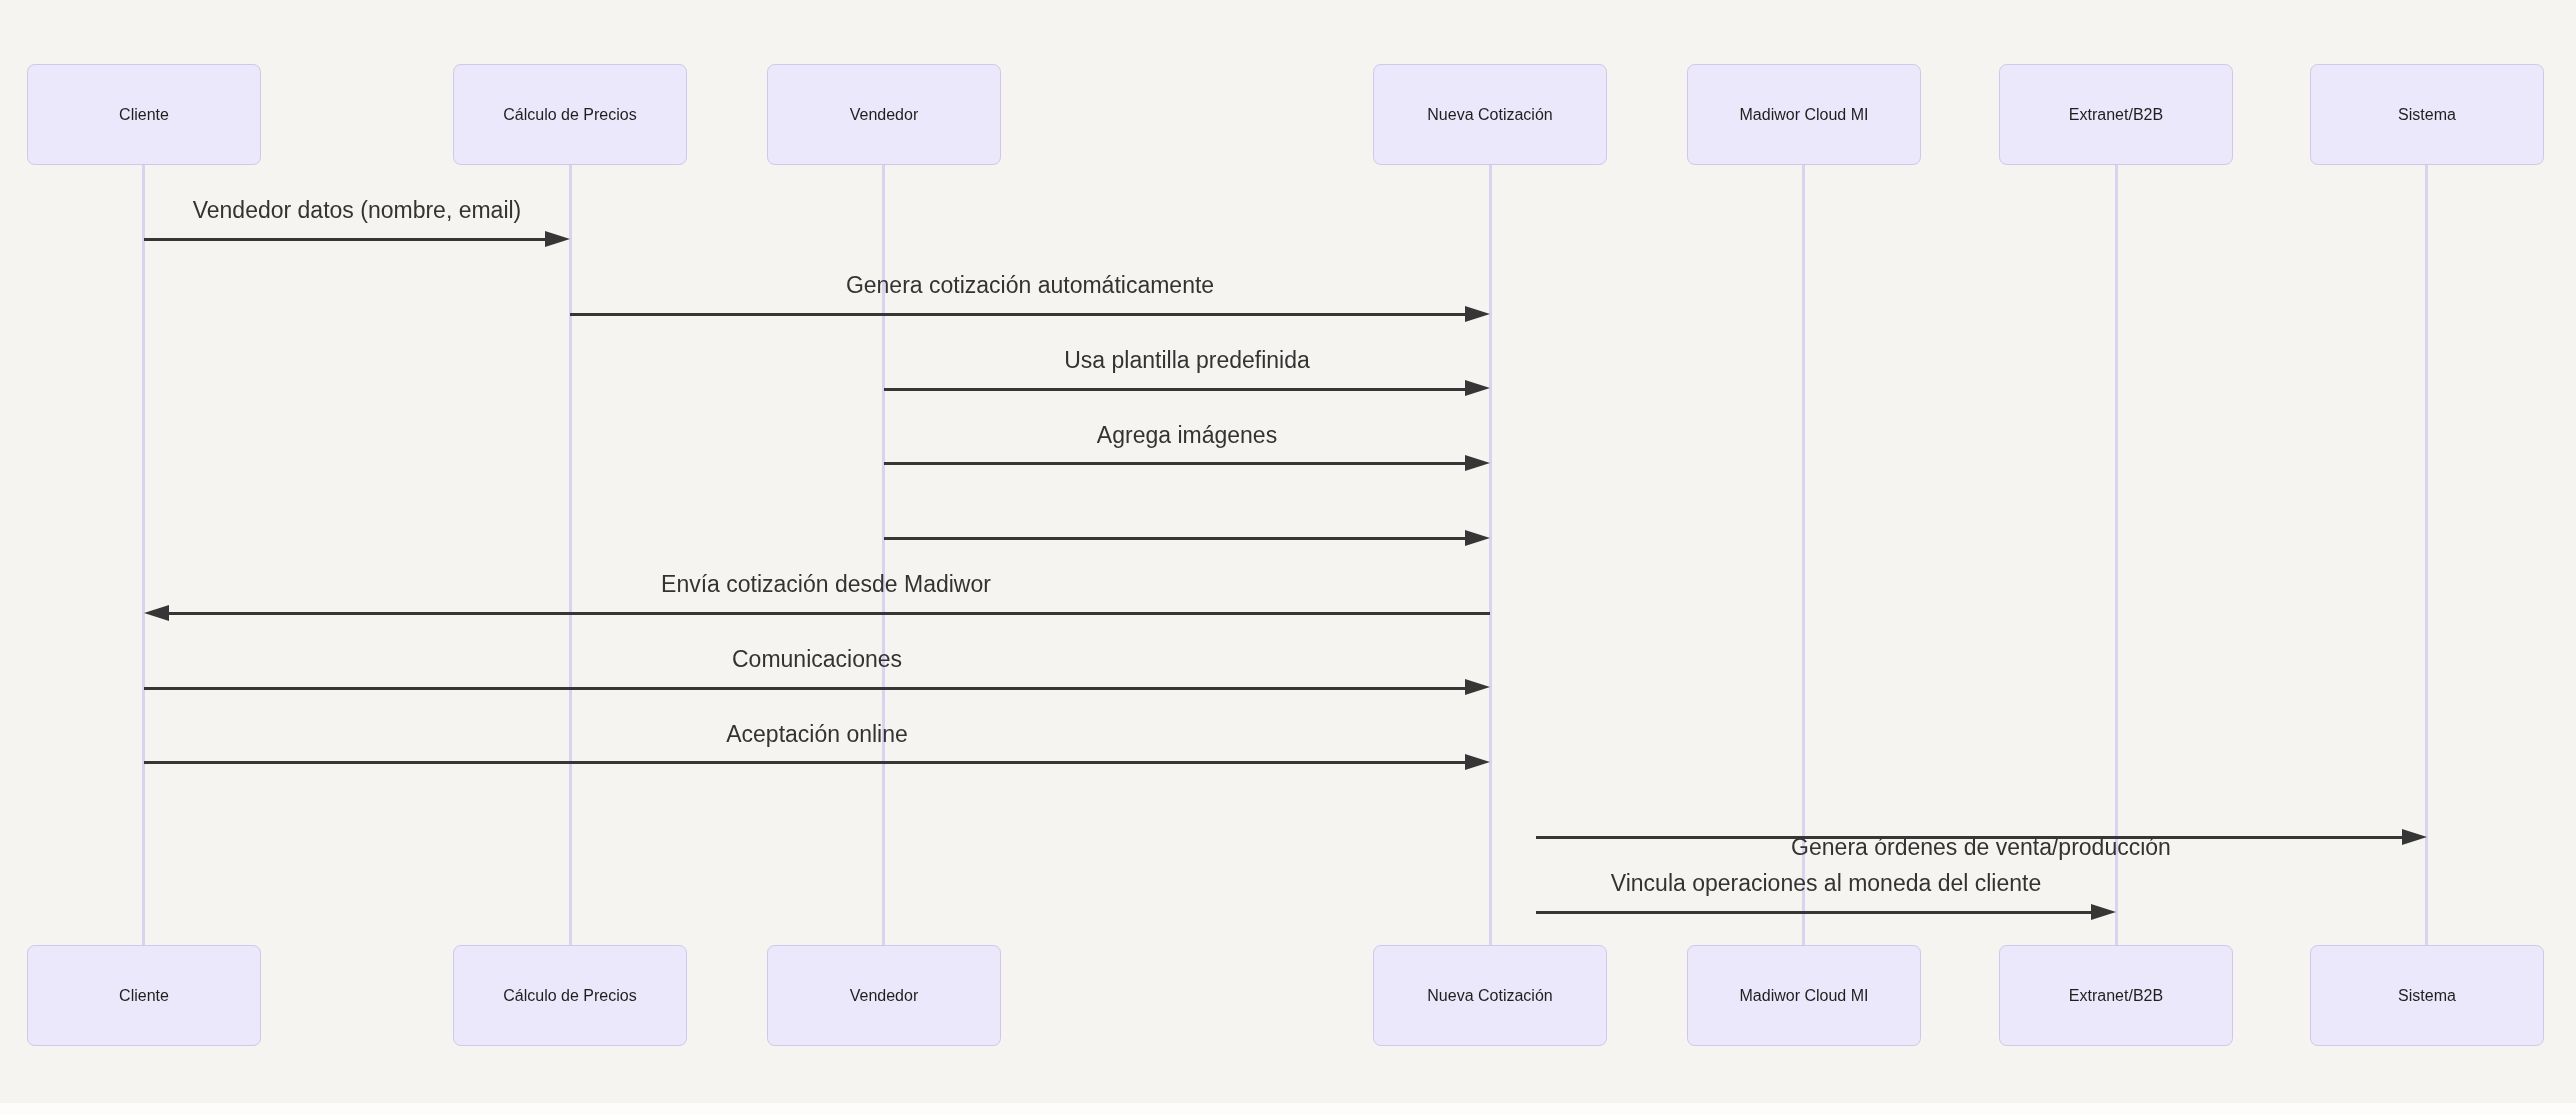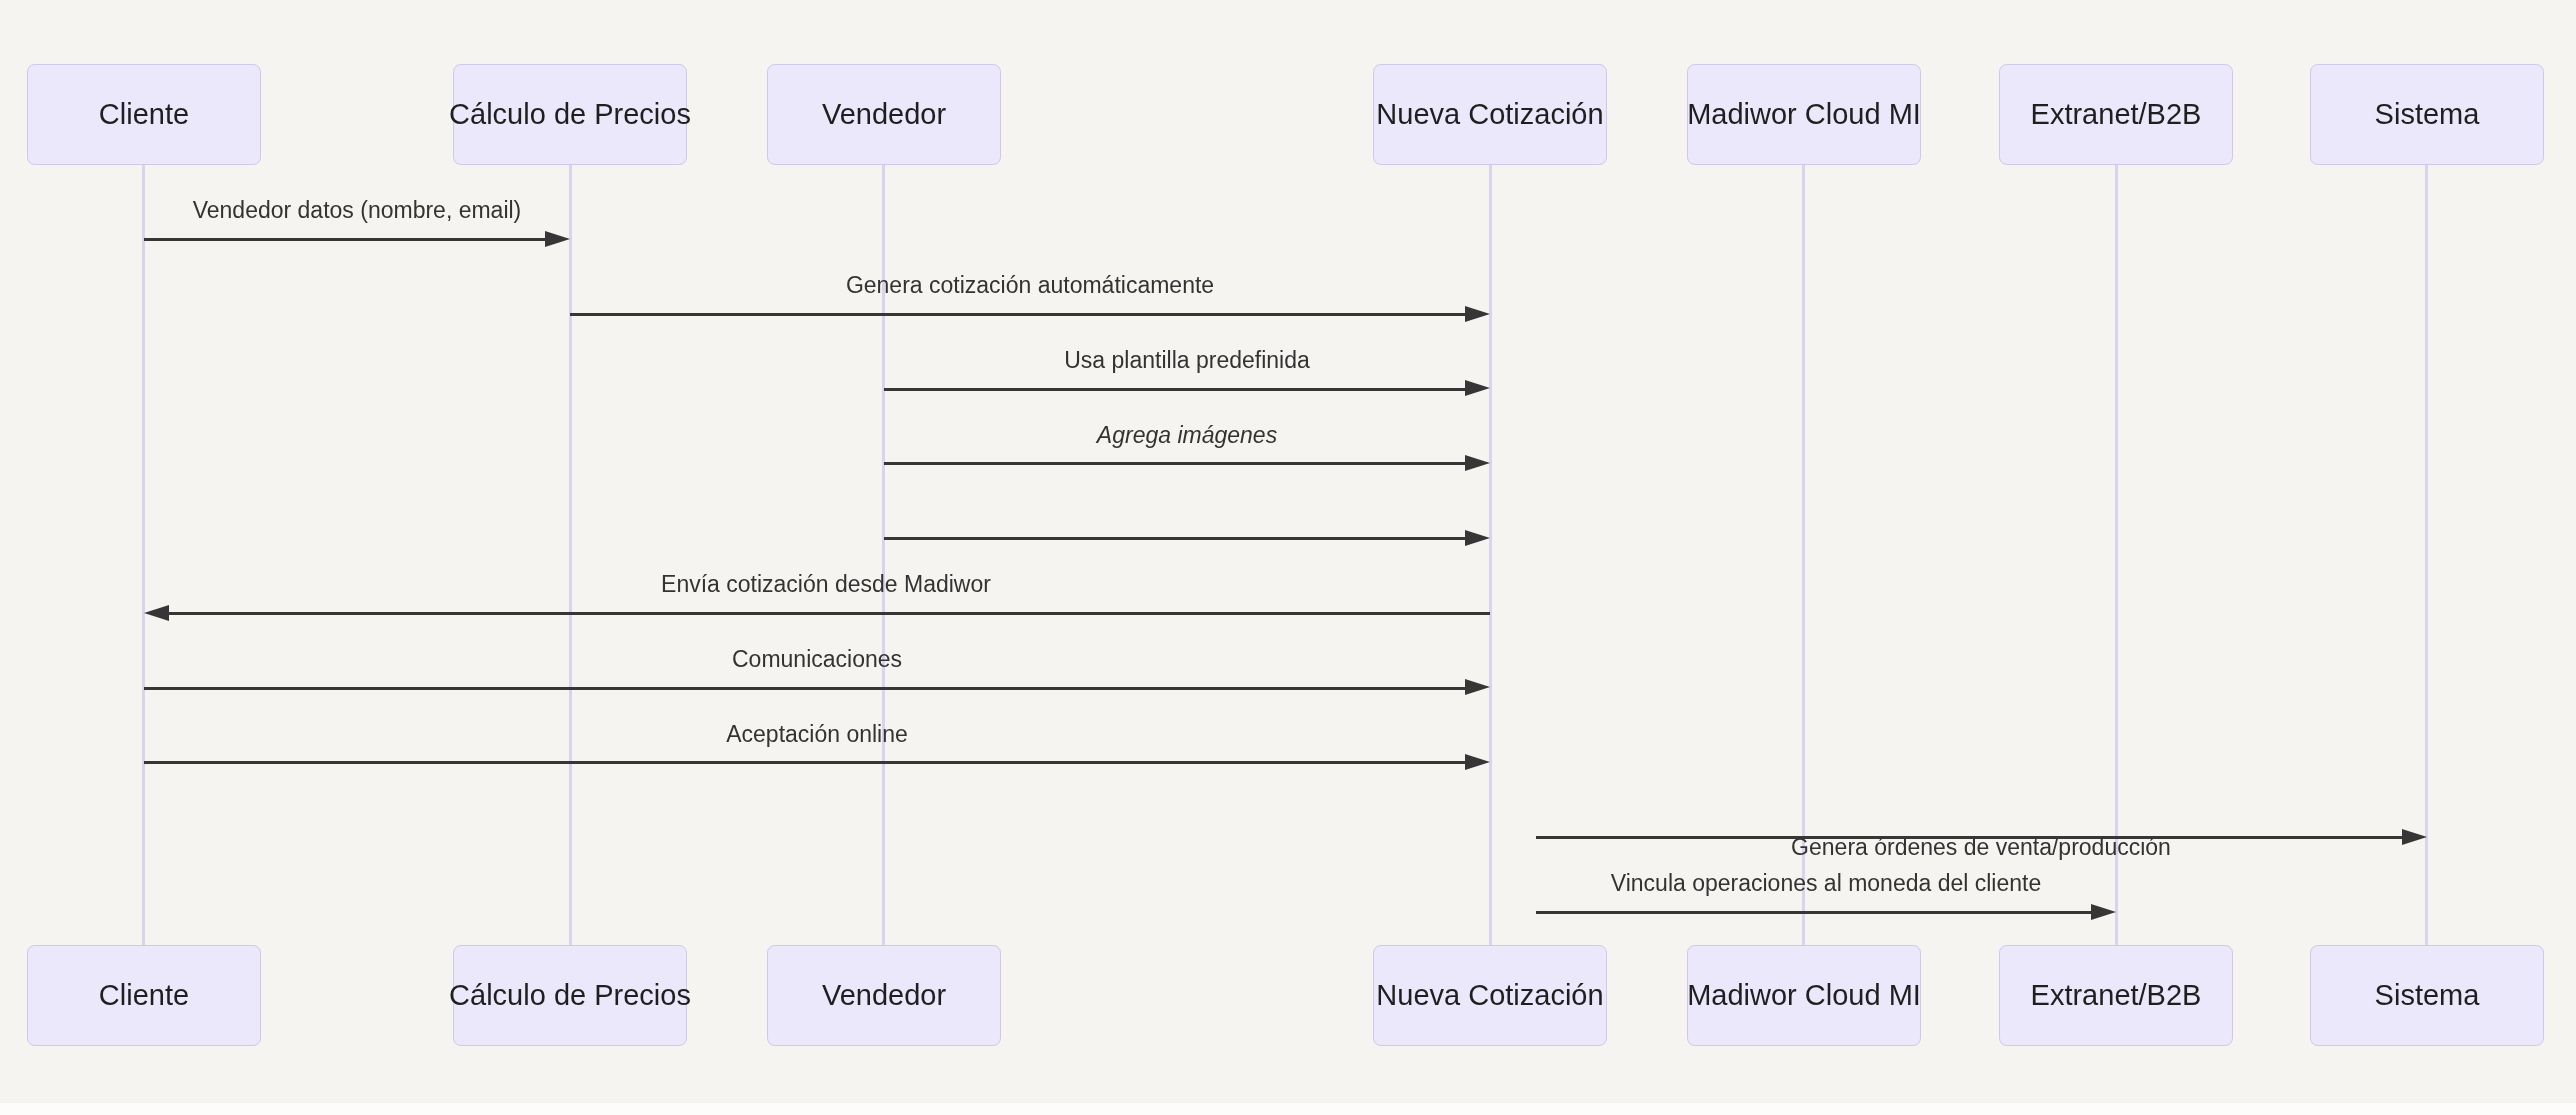--- a/index.html
+++ b/index.html
@@ -28,21 +28,21 @@
     height:101px;
     box-sizing:border-box;
     background:var(--actor-fill);
     border:1.9px solid var(--actor-border);
     border-radius:7.7px;
     display:flex;
     align-items:center;
     justify-content:center;
   }
   .actor-box span{
-    font-size:29px;
+    font-size:16px;
     color:var(--actor-text);
     white-space:nowrap;
   }
   .lifeline{
     position:absolute;
     top:163px;
     height:784px;
     width:2.9px;
     background:var(--lifeline);
   }
@@ -131,21 +131,21 @@
     </div>
     <div class="msg-label" style="left: 357px; top: 196px;">Vendedor datos (nombre, email)</div>
     <div class="msg-line" style="top: 238px; left: 144px; width: 405px;"></div>
     <div class="msg-head right" style="top: 231px; left: 545px;"></div>
     <div class="msg-label" style="left: 1030px; top: 271px;">Genera cotización automáticamente</div>
     <div class="msg-line" style="top: 313px; left: 570px; width: 899px;"></div>
     <div class="msg-head right" style="top: 306px; left: 1465px;"></div>
     <div class="msg-label" style="left: 1187px; top: 346px;">Usa plantilla predefinida</div>
     <div class="msg-line" style="top: 388px; left: 884px; width: 586px;"></div>
     <div class="msg-head right" style="top: 380px; left: 1465px;"></div>
-    <div class="msg-label" style="left: 1187px; top: 421px; font-style: italic;">Agrega imágenes</div>
+    <div class="msg-label" style="left: 1187px; top: 421px;">Agrega imágenes</div>
     <div class="msg-line" style="top: 462px; left: 884px; width: 586px;"></div>
     <div class="msg-head right" style="top: 455px; left: 1465px;"></div>
     <div class="msg-line" style="top: 537px; left: 884px; width: 586px;"></div>
     <div class="msg-head right" style="top: 530px; left: 1465px;"></div>
     <div class="msg-label" style="left: 817px; top: 570px; margin-left: 9px;">Envía cotización desde Madiwor</div>
     <div class="msg-line" style="top: 612px; left: 165px; width: 1325px;"></div>
     <div class="msg-head left" style="top: 605px; left: 144px;"></div>
     <div class="msg-label" style="left: 817px; top: 645px;">Comunicaciones</div>
     <div class="msg-line" style="top: 687px; left: 144px; width: 1325px;"></div>
     <div class="msg-head right" style="top: 679px; left: 1465px;"></div>

